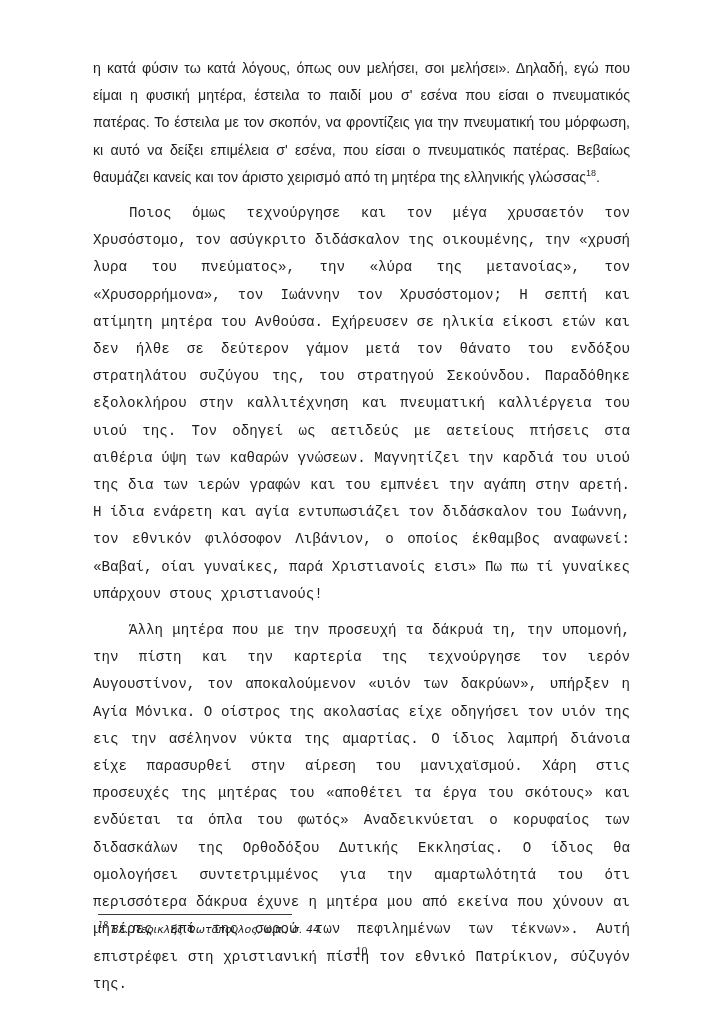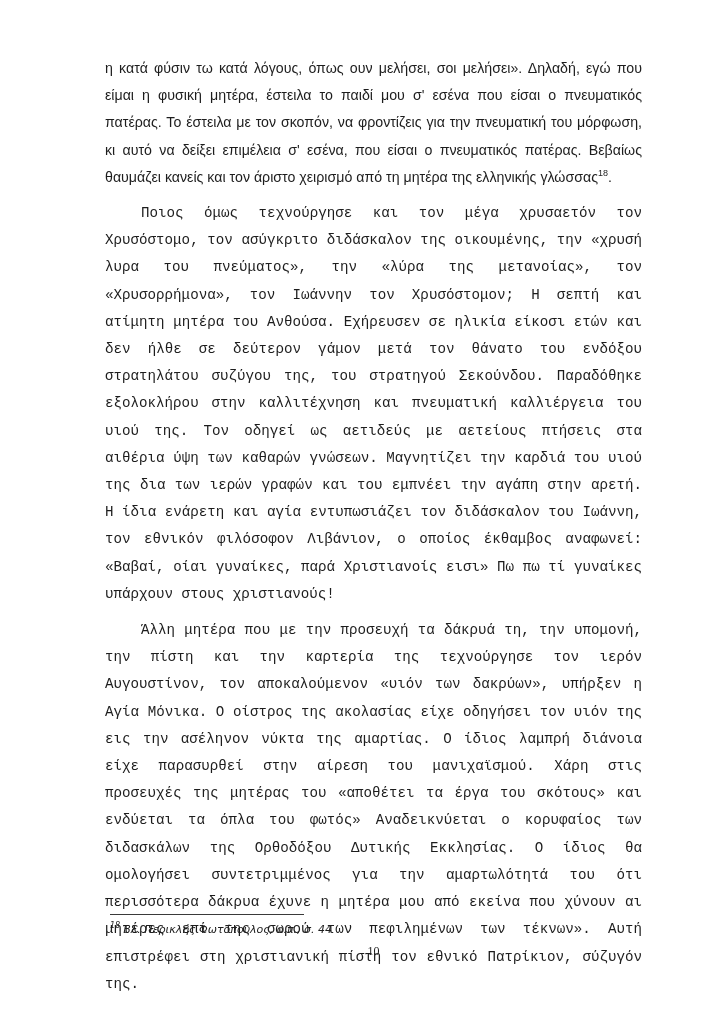--- a/index.html
+++ b/index.html
@@ -8,21 +8,20 @@
     background: #ffffff;
   }
   .page {
     position: relative;
     width: 656px;
     height: 1024px;
     background: #ffffff;
     font-family: "Liberation Sans", sans-serif;
     color: #1d1d1d;
     overflow: hidden;
-    margin-left: 12px;
   }
   .body-text {
     position: absolute;
     left: 93px;
     width: 537px;
     top: 55px;
     font-size: 14.2px;
     line-height: 27.2px;
     text-align: justify;
   }

